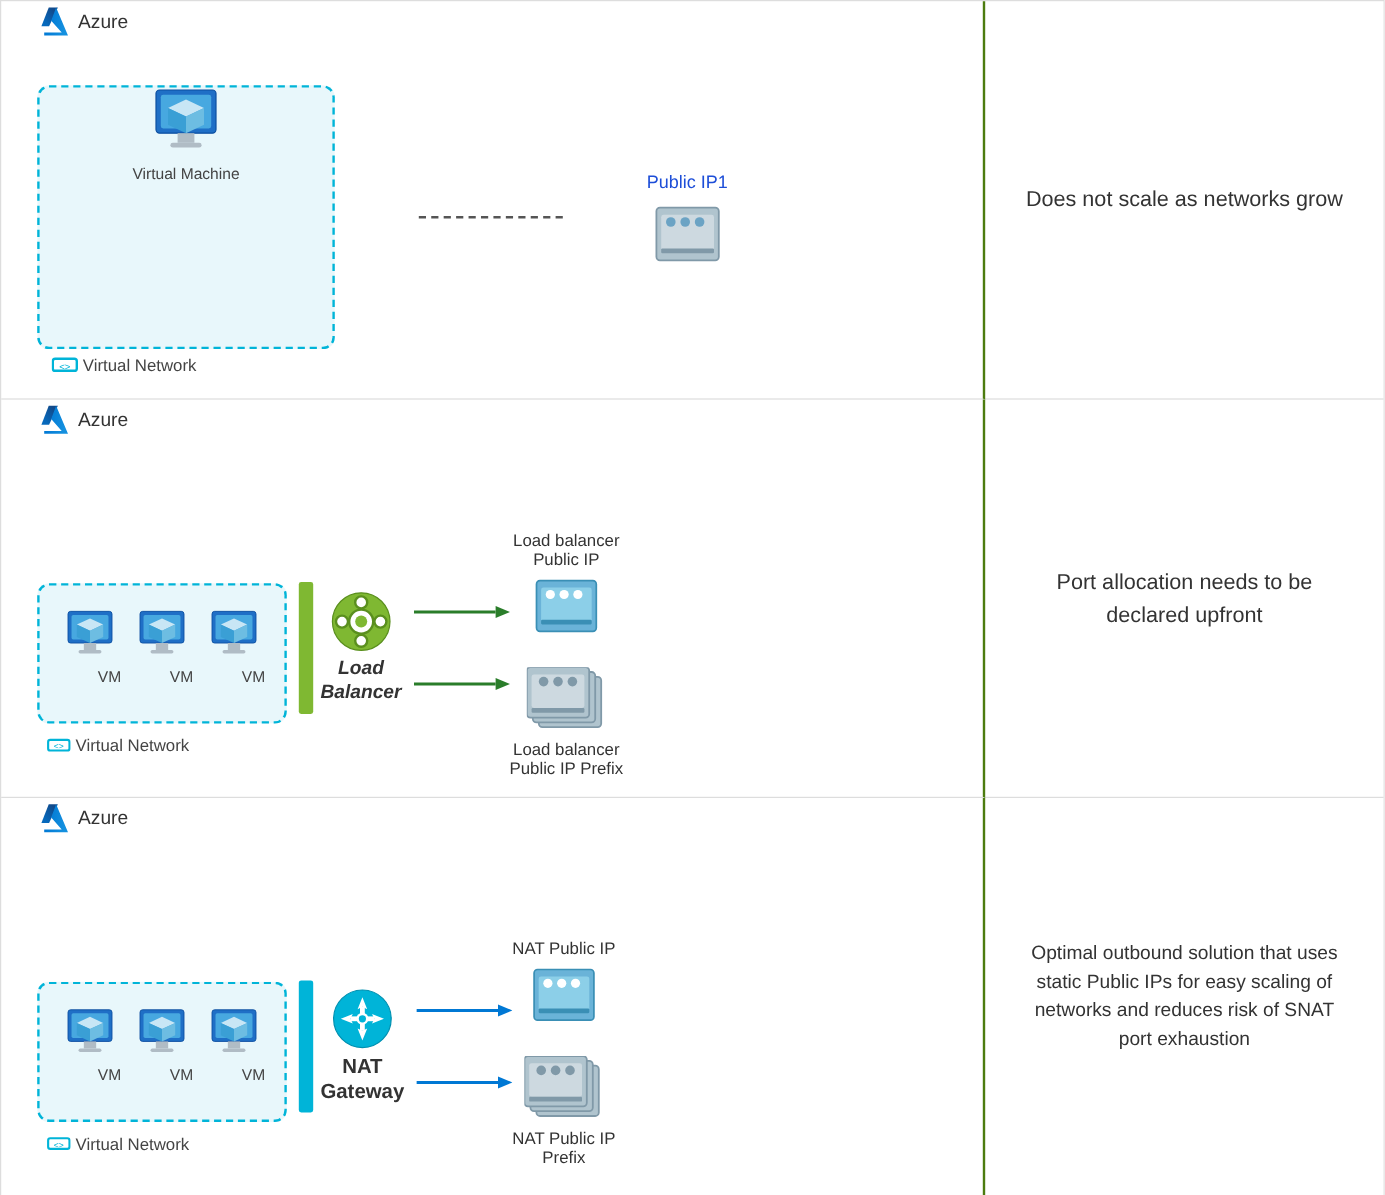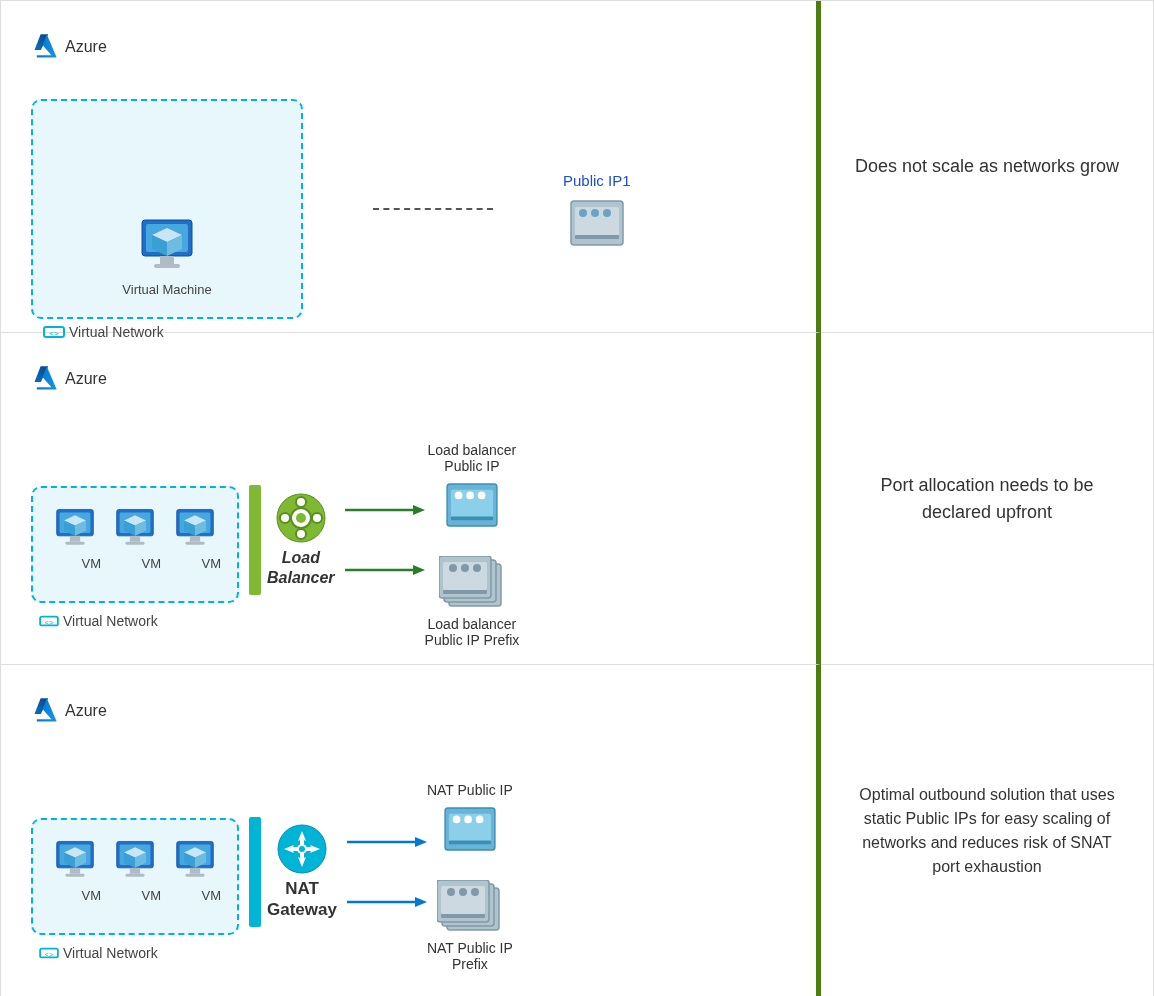--- a/index.html
+++ b/index.html
@@ -9,23 +9,23 @@
       width: 1154px;
       min-height: 996px;
     }
     .grid {
       display: grid;
       grid-template-columns: 820px 1fr;
       grid-template-rows: repeat(3, 332px);
       border: 1px solid #ddd;
     }
     .cell-diagram {
-      border-right: 5px solid #4d7c0f;
+      border-right: 2px solid #4d7c0f;
       border-bottom: 1px solid #ddd;
-      padding: 32px 30px;
+      padding: 4px 30px;
       position: relative;
     }
     .cell-description {
       border-bottom: 1px solid #ddd;
       display: flex;
       align-items: center;
       justify-content: center;
       text-align: center;
       padding: 20px 30px;
       font-size: 18px;
@@ -61,29 +61,29 @@
       margin-top: 4px;
     }
     
     .row1-inner {
       display: flex;
       align-items: center;
       gap: 60px;
       padding-top: 30px;
     }
     .row1-vnet {
-      width: 272px;
+      width: 248px;
       height: 220px;
       border: 2px dashed #00b4d8;
       border-radius: 10px;
       background: #e8f7fb;
       display: flex;
       flex-direction: column;
       align-items: center;
-      justify-content: flex-end;
+      justify-content: flex-start;
       position: relative;
       padding-bottom: 20px;
     }
     .vnet-icon-area {
       display: flex;
       flex-direction: column;
       align-items: center;
     }
     .dashed-line {
       border-top: 2px dashed #555;

